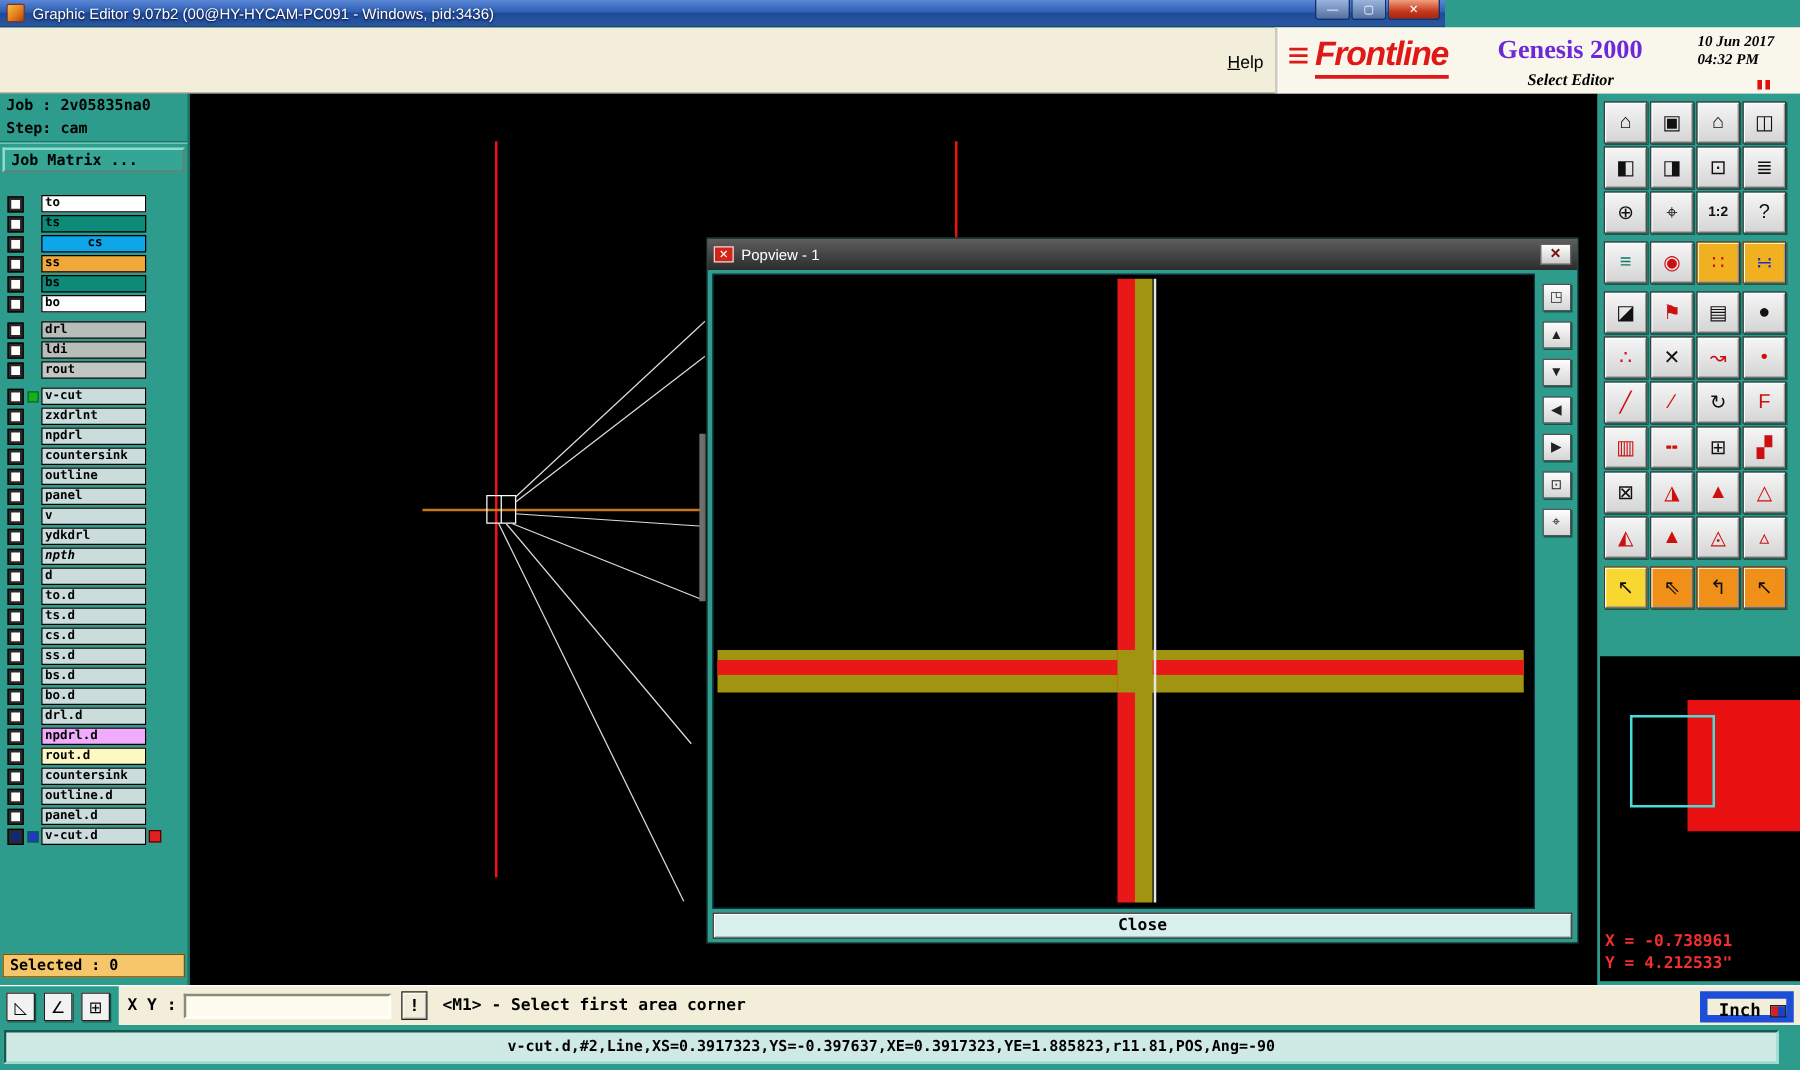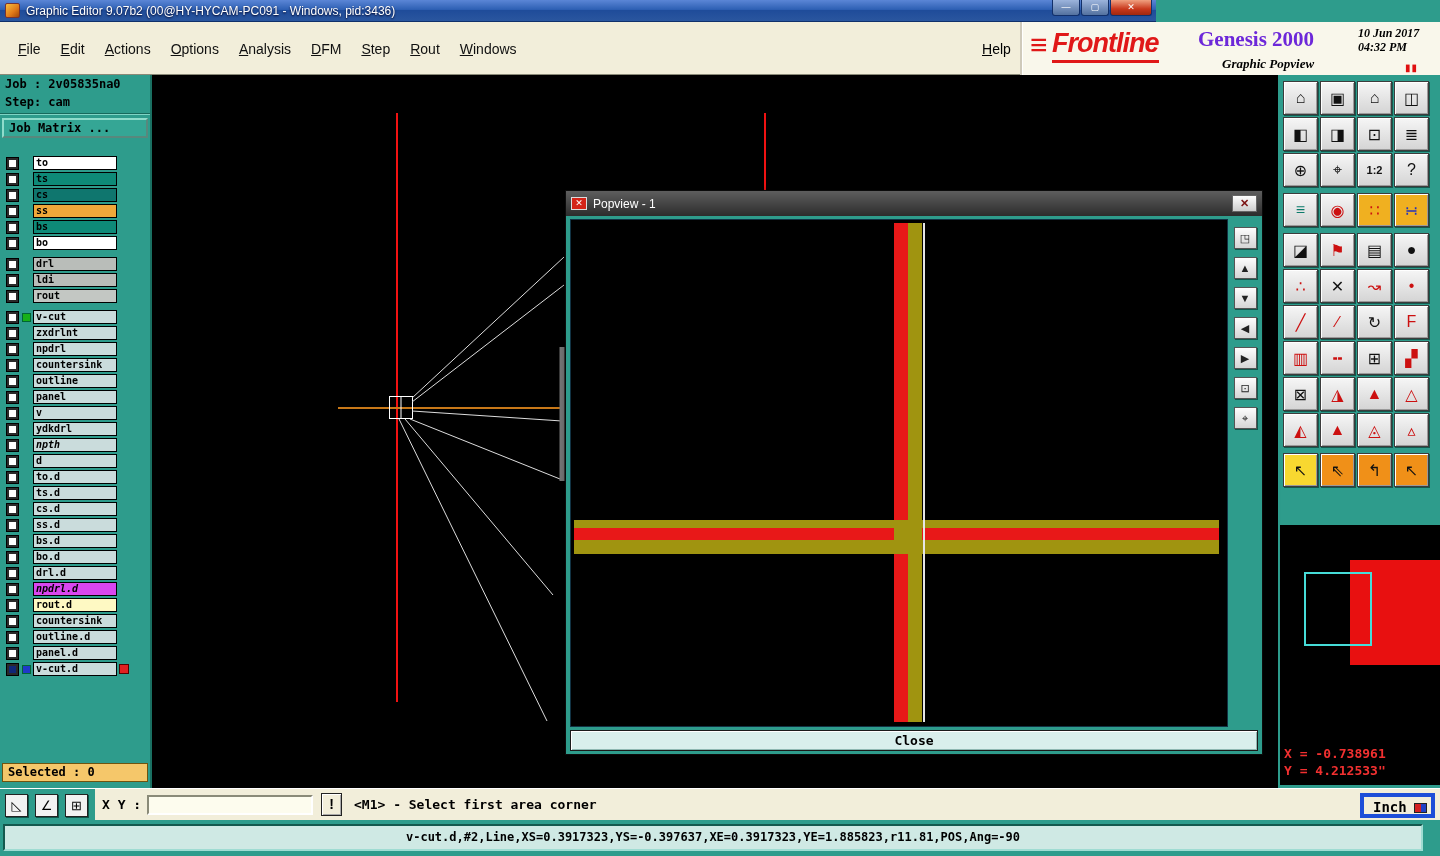--- a/index.html
+++ b/index.html
@@ -127,21 +127,21 @@
   .bt-input { position:absolute; left:147px; top:6px; width:166px; height:20px; background:#fdfcee;
     border:2px solid; border-color:#8a8a78 #ffffff #ffffff #8a8a78;
     font-family:"DejaVu Sans Mono", monospace; font-size:13px; padding:0 3px; }
   .bt-alert { position:absolute; left:321px; top:4px; width:21px; height:23px; background:#f2eeda;
     border:1px solid #222; box-shadow:inset 1px 1px 0 #fff, inset -1px -1px 0 #aaa;
     font-size:14px; font-weight:bold; text-align:center; line-height:21px; }
   .bt-msg { position:absolute; left:354px; top:0; height:32px; line-height:32px;
     font-family:"DejaVu Sans Mono", monospace; font-size:13px; font-weight:bold; color:#000;
     white-space:nowrap; }
   .bt-inch { position:absolute; right:5px; top:4px; width:75px; height:25px; background:#f2eeda;
-    border:4px solid #1d4ed8; font-family:"DejaVu Sans Mono", monospace; font-size:14px;
+    border:6px solid #1d4ed8; font-family:"DejaVu Sans Mono", monospace; font-size:14px;
     font-weight:bold; line-height:20px; padding-left:9px; }
   .inch-icon { display:inline-block; width:13px; height:10px; margin-left:7px; vertical-align:middle;
     background:linear-gradient(90deg,#d42020 0 50%, #2040c4 50% 100%); border:1px solid #222; }
 
   
   .statusbar { position:absolute; left:0; top:820px; width:1440px; height:36px; background:#2e9c8c;
     padding:4px 17px 5px 3px; }
   .status-inner { height:100%; background:#cfe9e4; border:2px solid;
     border-color:#14594e #9fdcd2 #9fdcd2 #14594e; text-align:center;
     font-family:"DejaVu Sans Mono", monospace; font-size:12px; font-weight:bold; color:#000;
@@ -154,42 +154,31 @@
   <div class="tb-icon"></div>
   <div class="tb-title">Graphic Editor 9.07b2 (00@HY-HYCAM-PC091 - Windows, pid:3436)</div>
   <div class="tb-btns">
     <div class="tb-btn tb-min">—</div>
     <div class="tb-btn tb-max">▢</div>
     <div class="tb-btn tb-close">✕</div>
   </div>
 </div>
 
 <div class="menubar">
-  <div class="menu-left" id="menu-left">
-      <div class="menu-item"><u>F</u>ile</div>
-      <div class="menu-item"><u>E</u>dit</div>
-      <div class="menu-item"><u>A</u>ctions</div>
-      <div class="menu-item"><u>O</u>ptions</div>
-      <div class="menu-item"><u>A</u>nalysis</div>
-      <div class="menu-item"><u>D</u>FM</div>
-      <div class="menu-item"><u>S</u>tep</div>
-      <div class="menu-item"><u>R</u>out</div>
-      <div class="menu-item"><u>W</u>indows</div>
-    </div>
   <div class="menu-help menu-item" id="menu-help"><u>H</u>elp</div>
 
   <div class="brand">
     <span class="logo-bars">≡</span>
     <span class="logo-text">Frontline</span>
     <span class="product">Genesis 2000</span>
     <span class="datetime">
       <span>10 Jun 2017</span><br>
       <span>04:32 PM</span>
     </span>
-    <span class="subtitle">Graphic Popview</span>
+    <span class="subtitle">Select Editor</span>
     <span class="pause">▮▮</span>
   </div>
 </div>
 
 <div class="sidebar">
   <div class="job-line">Job : 2v05835na0</div>
   <div class="job-line">Step: cam</div>
   <div class="job-sep"></div>
   <div class="job-matrix">Job Matrix ...</div>
   <div class="layer-list" id="layer-list">
@@ -205,21 +194,21 @@
           <span class="cb-inner"></span>
         </span>
         <span class="layer-ind"></span>
         <span class="layer-name" style="background: rgb(14, 138, 120);">ts</span>
       </div>
       <div class="layer-row">
         <span class="layer-cb">
           <span class="cb-inner"></span>
         </span>
         <span class="layer-ind"></span>
-        <span class="layer-name" style="background: #0f766e;">cs</span>
+        <span class="layer-name" style="background: #0ea5e9; text-align: center;">cs</span>
       </div>
       <div class="layer-row">
         <span class="layer-cb">
           <span class="cb-inner"></span>
         </span>
         <span class="layer-ind"></span>
         <span class="layer-name" style="background: rgb(240, 168, 58);">ss</span>
       </div>
       <div class="layer-row">
         <span class="layer-cb">
@@ -373,21 +362,21 @@
           <span class="cb-inner"></span>
         </span>
         <span class="layer-ind"></span>
         <span class="layer-name" style="background: rgb(202, 220, 220);">drl.d</span>
       </div>
       <div class="layer-row">
         <span class="layer-cb">
           <span class="cb-inner"></span>
         </span>
         <span class="layer-ind"></span>
-        <span class="layer-name" style="background: #d946ef; font-style: italic;">npdrl.d</span>
+        <span class="layer-name" style="background: #f0abfc;">npdrl.d</span>
       </div>
       <div class="layer-row">
         <span class="layer-cb">
           <span class="cb-inner"></span>
         </span>
         <span class="layer-ind"></span>
         <span class="layer-name" style="background: #fef9c3;">rout.d</span>
       </div>
       <div class="layer-row">
         <span class="layer-cb">

